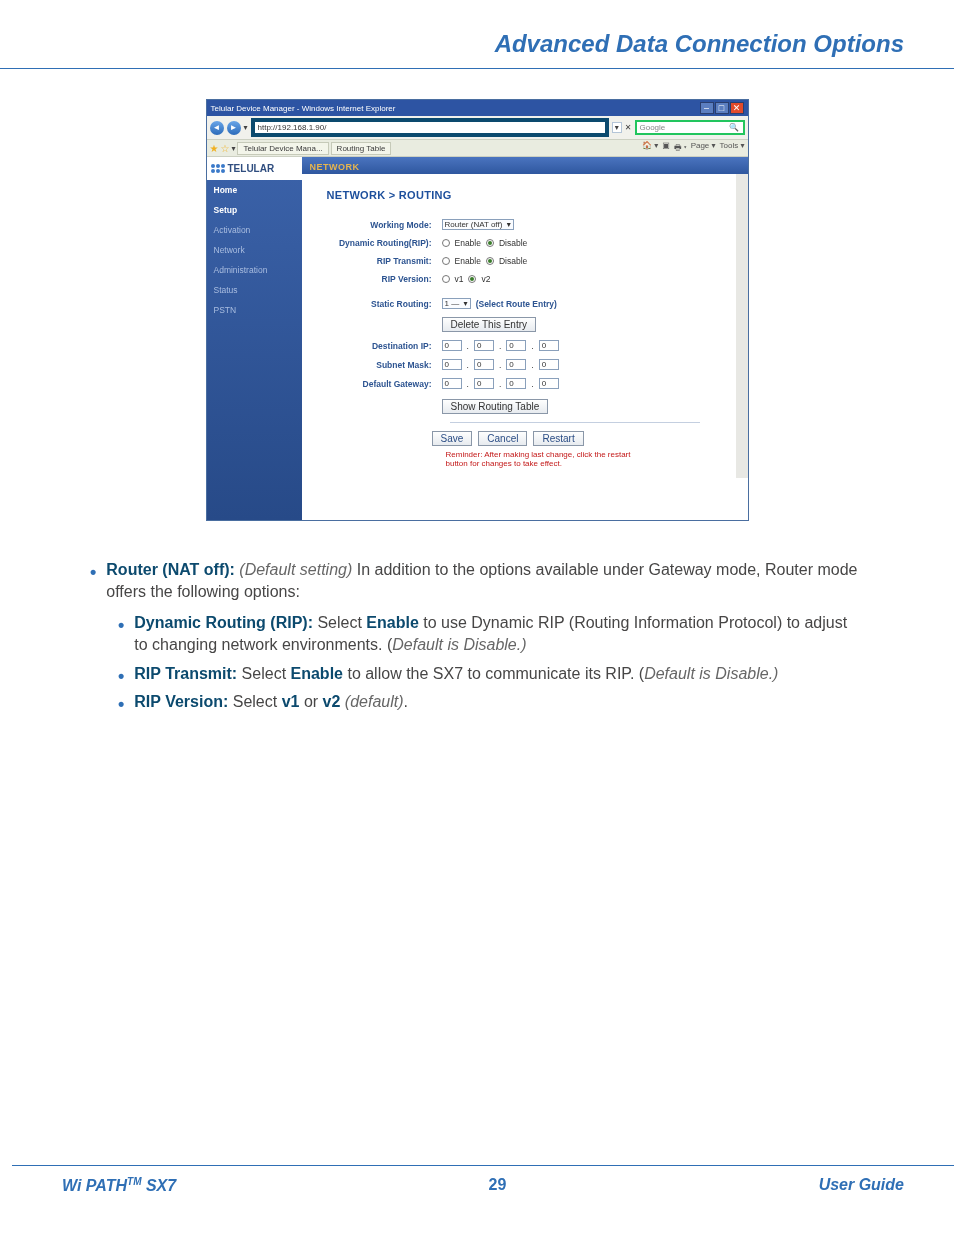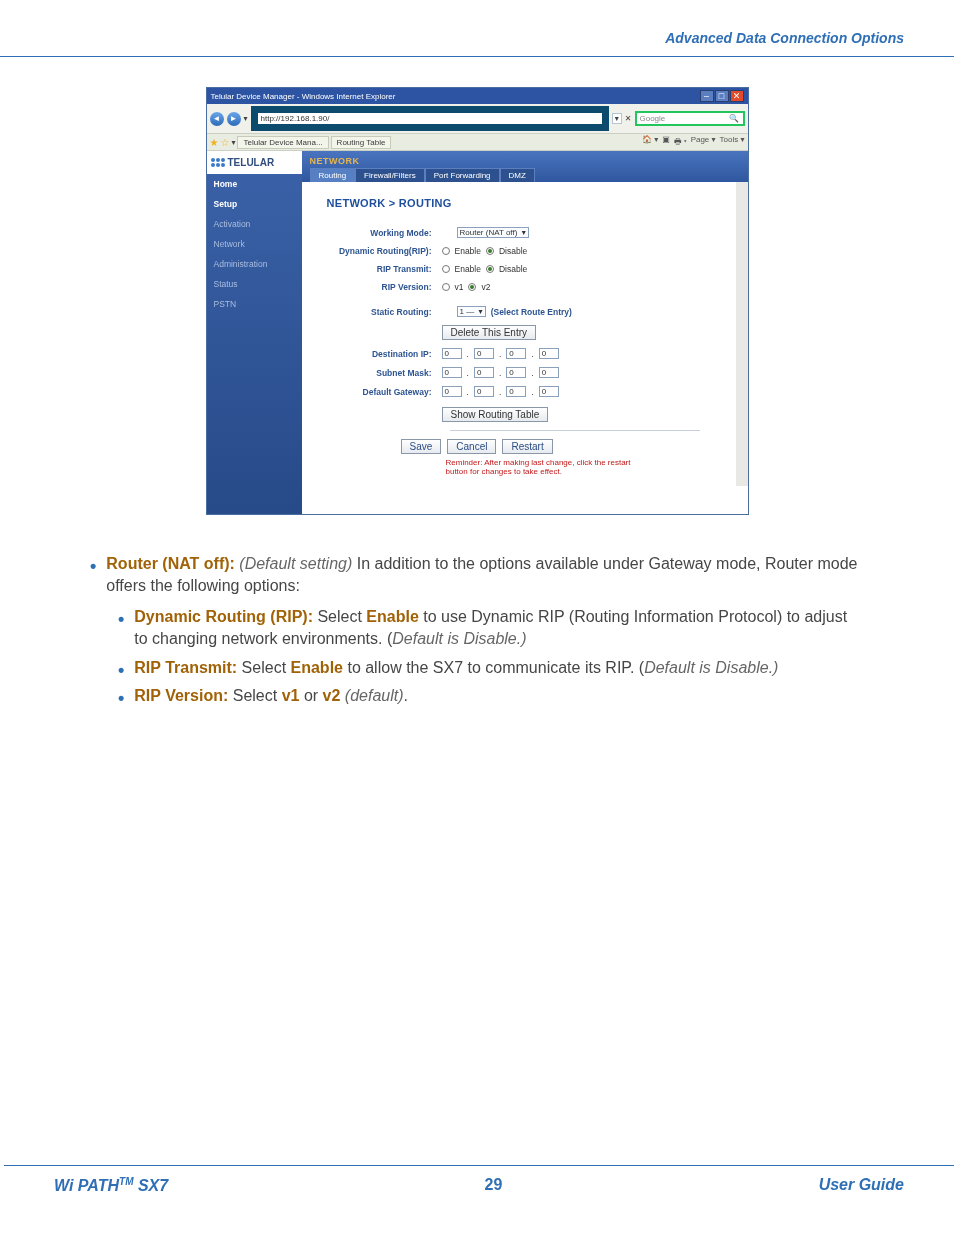--- a/index.html
+++ b/index.html
@@ -10,21 +10,21 @@
     background: #fff;
     position: relative;
     color: #424242;
   }
   .page-header {
     text-align: right;
     padding: 30px 50px 10px 50px;
     color: #2f6fb5;
     font-weight: bold;
     font-style: italic;
-    font-size: 14px;
+    font-size: 24px;
     border-bottom: 1px solid #2f6fb5;
     margin: 0 0 4px 0;
   }
   .screenshot-wrap {
     width: 543px;
     margin: 30px auto 20px auto;
     border: 1px solid #4a6ea0;
     background: #22c55e;
     font-size: 8px;
   }
@@ -40,21 +40,21 @@
   .ie-title-btns span { width:14px; height:12px; display:inline-flex; align-items:center; justify-content:center; font-size:9px; background:#5b7ec0; border:1px solid #2a3e6e;}
   .ie-title-btns span.close { background:#e14a2b; color:#fff; }
   .ie-addr {
     background:#f1f1ec;
     display:flex;
     align-items:center;
     padding:2px 3px;
     gap:3px;
   }
   .ie-nav-btn { width:14px; height:14px; border-radius:50%; background:linear-gradient(#6aa6e8,#2c6bba); color:#fff; display:inline-flex; align-items:center; justify-content:center; font-size:8px;}
-  .ie-url { flex:1; background:#fff; border:7px solid #0c4a6e; padding:1px 3px; color:#333; }
+  .ie-url { flex:1; background:#fff; border:4px solid #0c4a6e; padding:1px 3px; color:#333; }
   .ie-search { width:110px; background:#fff; border:2px solid #22c55e; padding:1px 3px; color:#888; display:flex; justify-content:space-between;}
   .ie-tabs {
     background:#e9ece0;
     display:flex;
     align-items:center;
     padding:1px 3px;
     gap:2px;
     border-top:1px solid #ccd0c2;
     border-bottom:1px solid #ccd0c2;
     justify-content:space-between;
@@ -88,46 +88,46 @@
   .band-title { color:#e6b54f; font-weight:bold; font-size:9px; letter-spacing:0.5px; padding:2px 0;}
   .band-tabs { display:flex; gap:0; }
   .band-tab { background:#2d518e; border:1px solid #5b7fbf; border-bottom:none; padding:2px 8px; font-size:8px; color:#fff;}
   .band-tab.active { background:#5780c4; }
   .content-scroll { border-right:12px solid #e8e8e4; padding:15px 20px 10px 25px;}
   .crumb { color:#1d4f9c; font-weight:bold; font-size:11px; letter-spacing:0.3px;}
   .form { margin-top:18px; font-size:8.5px; color:#2b4d85;}
   .frow { display:flex; align-items:center; margin-bottom:8px;}
   .flabel { width:115px; text-align:right; padding-right:10px; font-weight:bold; color:#2d5491;}
   .fcontrol { display:flex; align-items:center; gap:5px; color:#333;}
-  .sel { border:1px solid #8aa0bb; background:#fafcff; padding:0 2px; font-size:8px;margin-left:15px;}
+  .sel { border:1px solid #8aa0bb; background:#fafcff; padding:0 2px; font-size:8px;}
   .rad { width:8px; height:8px; border:1px solid #777; border-radius:50%; display:inline-block; background:#fff;}
   .rad.on::after{ content:""; display:block; width:4px;height:4px;border-radius:50%; background:#3a7c2b; margin:1px;}
   .ipbox { width:20px; border:1px solid #8aa0bb; font-size:8px; padding:0 2px; background:#fff; color:#333;}
   .dot { color:#333; }
   .btn { border:1px solid #8a97a8; background:linear-gradient(#fefefe,#e7ebef); padding:1px 8px; font-size:10px;}
   .hint-link { color:#2d5491; font-size:8.5px; font-weight:bold;}
   .reminder { color:#c31818; font-size:8px; max-width:200px; margin-top:4px;}
   hr.sep { border:none; border-top:1px solid #c4cfe0; width:250px; margin:8px 0 8px 123px;}
-  .btnrow { display:flex; gap:6px; margin-left:74px;}
+  .btnrow { display:flex; gap:6px; margin-left:105px;}
 
   .body-text {
     padding: 18px 90px 0 90px;
     font-size: 16px;
     line-height: 1.4;
     color: #474646;
   }
   .bul1 { display:flex; gap:10px; margin-bottom:8px;}
   .bul1 .dotc, .bul2 .dotc { color:#2f6fb5; font-size:18px; line-height:1; font-weight:bold; margin-top:4px;}
   .bul2 { display:flex; gap:10px; margin:6px 0 6px 28px;}
-  .bold { font-weight:bold; color:#a16207;}
+  .bold { font-weight:bold; color:#0c4a6e;}
   .ital { font-style:italic; color:#666;}
   .page-footer {
     position:absolute;
     bottom:30px;
-    left:4px; right:0;
+    left:12px; right:0;
     border-top:1px solid #2f6fb5;
     display:flex;
     justify-content:space-between;
     padding:10px 50px;
     color:#2f6fb5;
     font-weight:bold;
     font-style:italic;
     font-size:16px;
     gap:6px;
   }
@@ -196,26 +196,20 @@
       <div class="side-item">Setup</div>
       <div class="side-item dim">Activation</div>
       <div class="side-item dim">Network</div>
       <div class="side-item dim">Administration</div>
       <div class="side-item dim">Status</div>
       <div class="side-item dim">PSTN</div>
     </div>
     <div class="app-main">
       <div class="band">
         <div class="band-title">NETWORK</div>
-        <div class="band-tabs">
-          <div class="band-tab active">Routing</div>
-          <div class="band-tab">Firewall/Filters</div>
-          <div class="band-tab">Port Forwarding</div>
-          <div class="band-tab">DMZ</div>
-        </div>
       </div>
       <div class="content-scroll">
         <div class="crumb">NETWORK &gt; ROUTING</div>
         <div class="form">
           <div class="frow">
             <div class="flabel">Working Mode:</div>
             <div class="fcontrol">
                 <span class="sel"><span>Router (NAT off)</span> &nbsp;▾</span>
               </div>
           </div>

